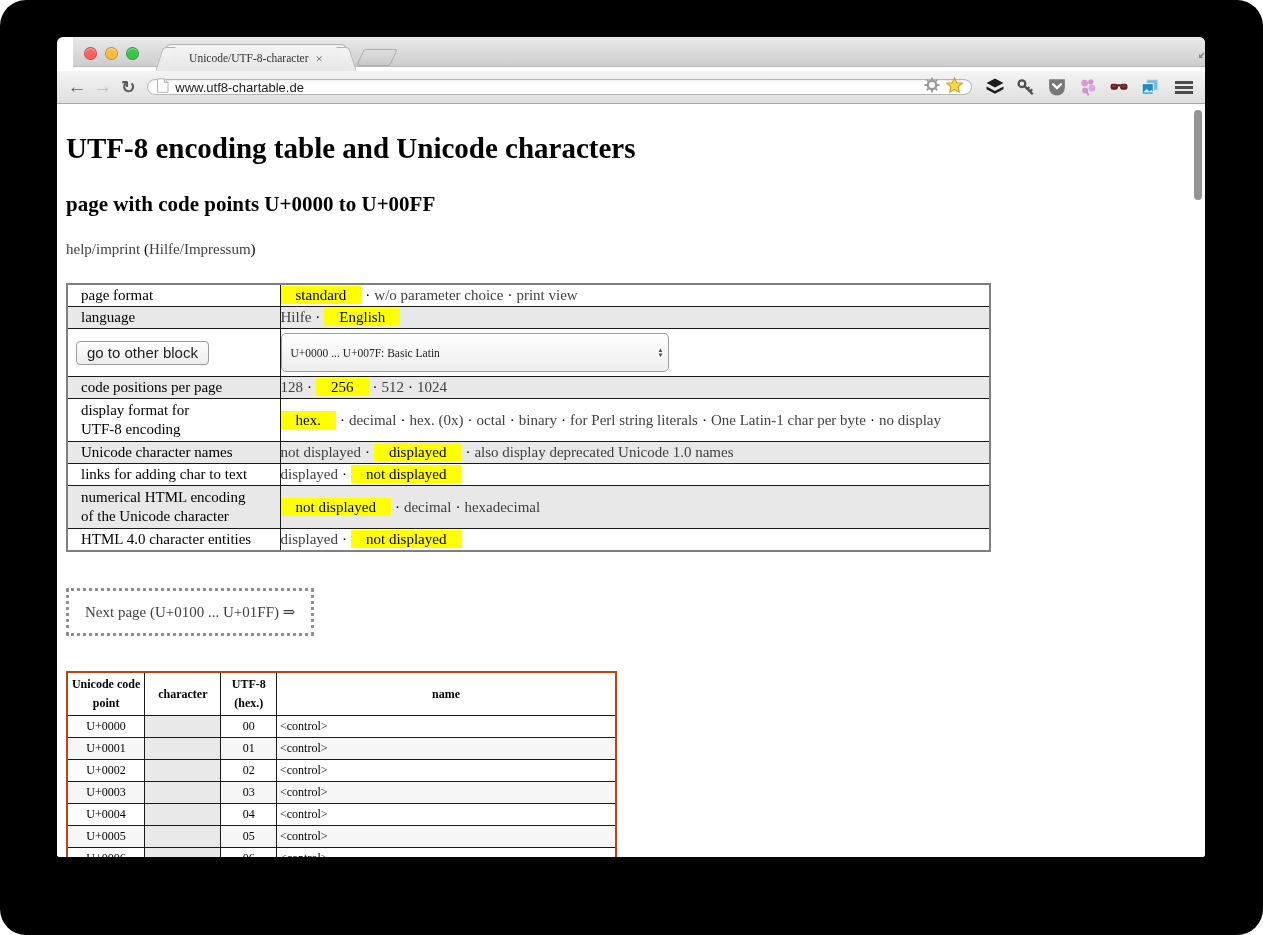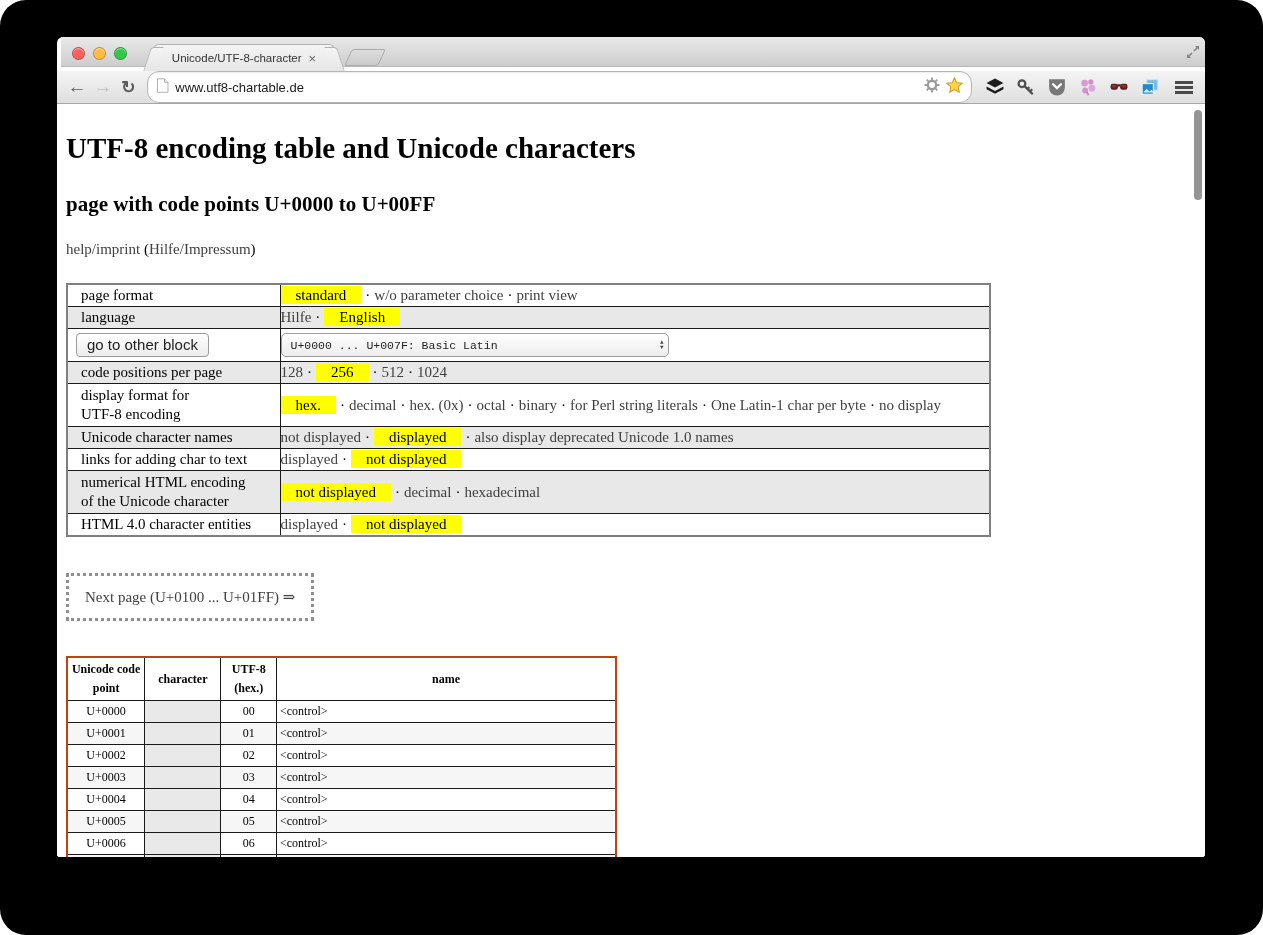--- a/index.html
+++ b/index.html
@@ -5,22 +5,22 @@
   * { box-sizing: border-box; margin: 0; padding: 0; }
   html,body { width:1263px; height:935px; background:#ffffff; font-family:"Liberation Sans", sans-serif; }
   .canvas { position:absolute; left:0; top:0; width:1263px; height:935px; background:#000; border-radius:26px; overflow:hidden; }
 
   
   .window { position:absolute; left:57px; top:37px; width:1148px; height:820px;
             background:#fff; border-radius:6px 6px 3px 3px; overflow:hidden;
             box-shadow:0 0 0 1px rgba(0,0,0,.55); }
 
   
-  .tabstrip { position:absolute; left:4px; top:0; width:100%; height:30px;
-              background:linear-gradient(#e9e9e9,#cdcdcd); border-bottom:1px solid #b9b9b9; }
+  .tabstrip { position:absolute; left:16px; top:0; width:100%; height:30px;
+              background:linear-gradient(#e9e9e9,#cdcdcd); border-bottom:1px solid #b9b9b9;font-family:Liberation Serif, serif; }
   .lights { position:absolute; left:11px; top:10px; display:flex; gap:8px; }
   .light { width:13px; height:13px; border-radius:50%; border:1px solid rgba(0,0,0,.25);
            box-shadow:inset 0 1px 1px rgba(255,255,255,.5); }
   .light.red { background:#fc615d; } .light.yellow { background:#fdbc40; } .light.green { background:#34c749; }
 
   .tab { position:absolute; left:92px; top:7px; width:182px; height:27px;
          background:linear-gradient(#f4f4f4,#e6e6e6); border:1px solid #b2b2b2; border-bottom:none;
          border-radius:6px 6px 0 0; display:flex; align-items:center; justify-content:center; }
   .tab:before, .tab:after { content:""; position:absolute; top:2px; bottom:0; width:12px;
          background:inherit; border:1px solid #b2b2b2; border-bottom:none; }
@@ -35,21 +35,21 @@
   .fullscreen { position:absolute; right:8px; top:7px; width:16px; height:16px; }
 
   
   .toolbar { position:absolute; left:0; top:34px; width:100%; height:33px;
              background:linear-gradient(#f4f4f4,#dfdfdf); border-bottom:1px solid #a6a6a6;
              display:flex; align-items:center; }
   .navbtn { font-size:19px; font-weight:bold; width:26px; text-align:center; color:#5c5c5c; }
   .navbtn.back { margin-left:7px; }
   .navbtn.disabled { color:#b8b8b8; }
   .navbtn.reload { font-size:17px; }
-  .urlbar { margin-left:6px; width:832px; height:32px; background:#fff; border:1px solid #b5b5b5;
+  .urlbar { margin-left:6px; width:832px; height:16px; background:#fff; border:1px solid #b5b5b5;
             border-radius:12px; display:flex; align-items:center; padding:0 8px;
             box-shadow:inset 0 1px 2px rgba(0,0,0,.08); }
   .url-text { font-size:13px; color:#1a1a1a; margin-left:6px; flex:1; }
   .urlbar .right-icons { display:flex; align-items:center; gap:6px; }
   .ext-icons { display:flex; align-items:center; gap:13px; margin-left:14px; }
   .ext { width:18px; height:18px; display:flex; align-items:center; justify-content:center; }
   .menu-icon { width:18px; height:13px; margin:0 12px 0 3px; border-top:3px solid #4a4a4a;
                border-bottom:3px solid #4a4a4a; position:relative; }
   .menu-icon:before { content:""; position:absolute; left:0; right:0; top:2px; height:3px; background:#4a4a4a; }
 
@@ -71,22 +71,22 @@
   table.settings td { border:1px solid #1a1a1a; padding:2px 0; }
   table.settings td.lbl { width:213px; padding-left:13px; }
   table.settings td.val { padding-left:0; }
   table.settings tr.alt { background:#e8e8e8; }
   .sel { background:#ffff00; padding:1px 15px; }
   .two-line span { display:block; line-height:19px; }
 
   .mac-btn { font-family:"Liberation Sans",sans-serif; font-size:15px; color:#222;
              background:linear-gradient(#ffffff,#ececec); border:1px solid #9b9b9b; border-radius:4px;
              padding:2px 10px 3px; margin:1px 0 1px -5px; box-shadow:0 1px 0 rgba(255,255,255,.6); }
-  .mac-select { display:inline-flex; align-items:center; width:388px; height:24px;
-                font-family:Liberation Mono, monospace; font-size:11.5px; color:#222;
+  .mac-select { display:inline-flex; align-items:center; width:388px; height:39px;
+                font-family:Liberation Serif, serif; font-size:11.5px; color:#222;
                 background:linear-gradient(#ffffff,#ededed); border:1px solid #9e9e9e; border-radius:5px;
                 padding:0 4px 0 9px; margin:2px 0; }
   .mac-select .sval { flex:1; }
   .stepper { display:flex; flex-direction:column; align-items:center; font-size:6px; line-height:5px; color:#444; }
 
   
   .nextpage-box { display:inline-block; margin-top:36px; border:3px dotted #8f8f8f; padding:12px 16px; }
   .nextpage-box a { font-size:15px; }
 
   

